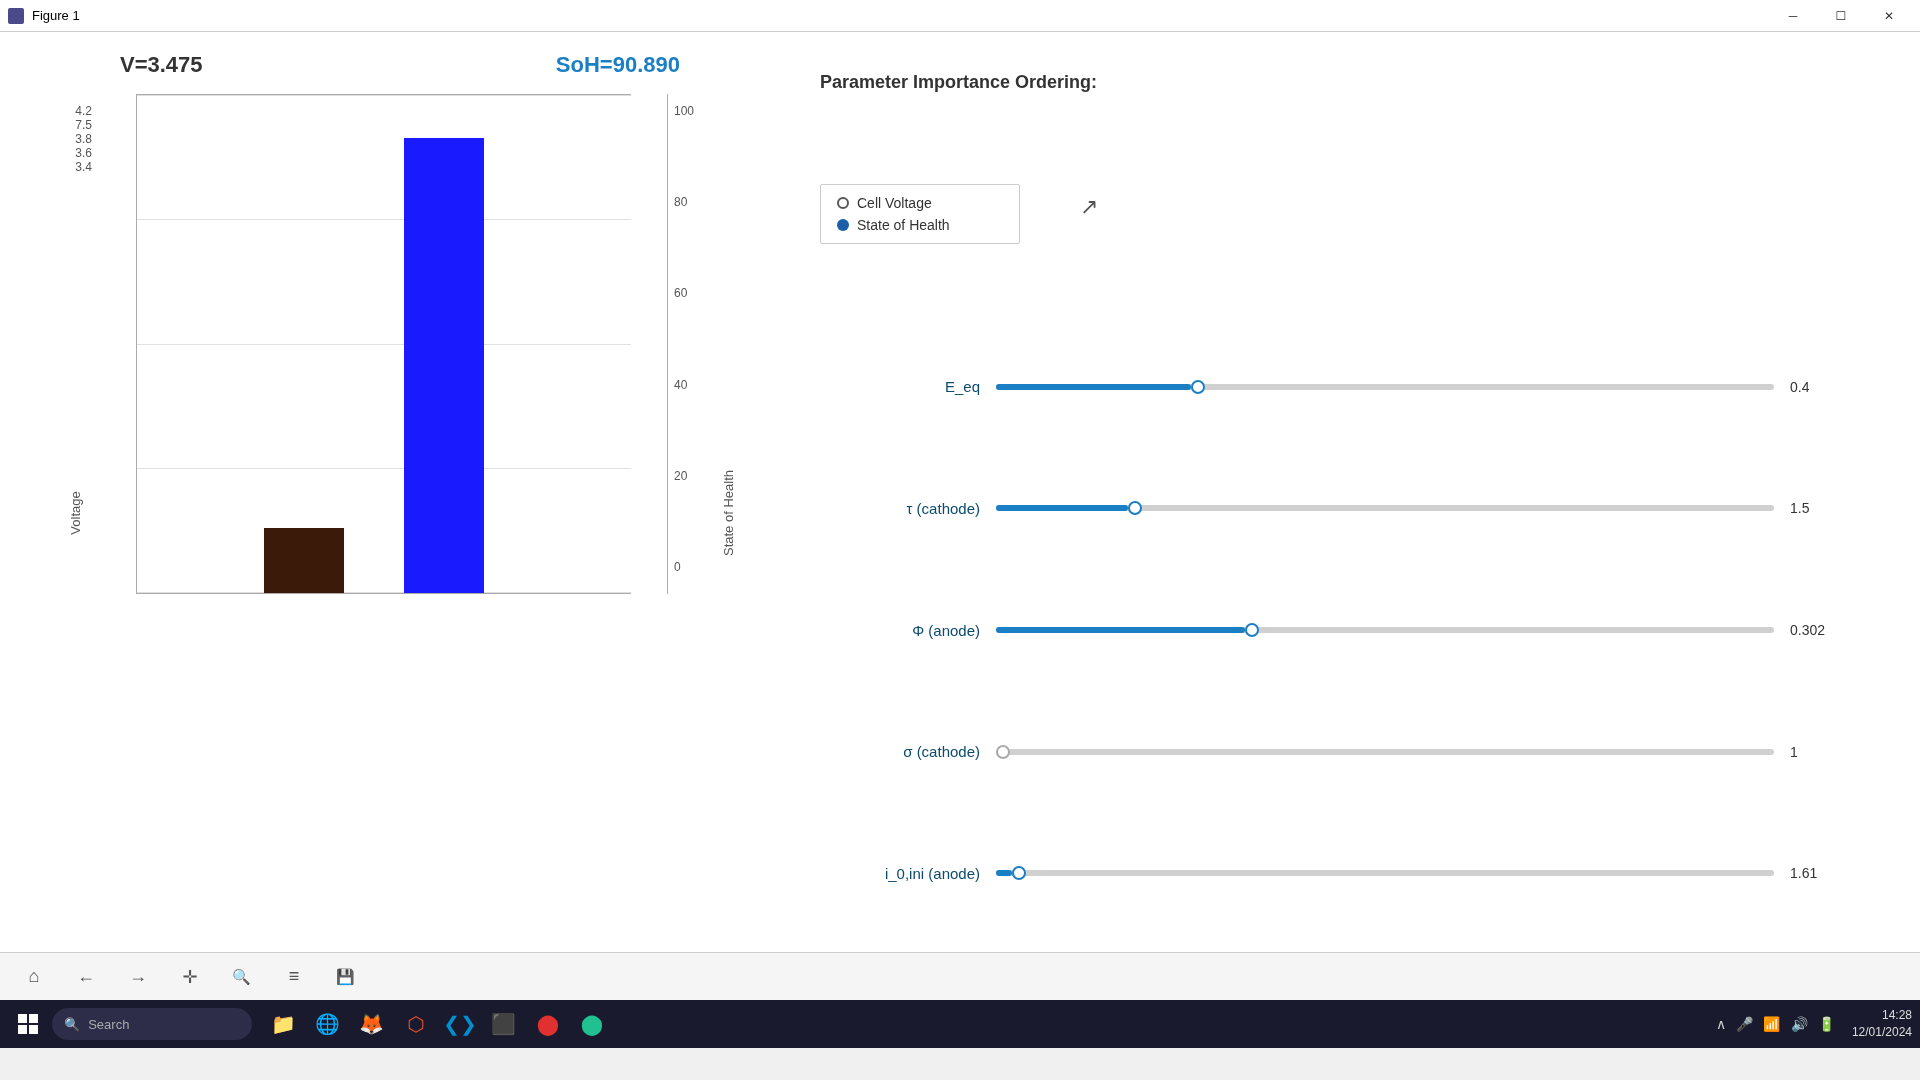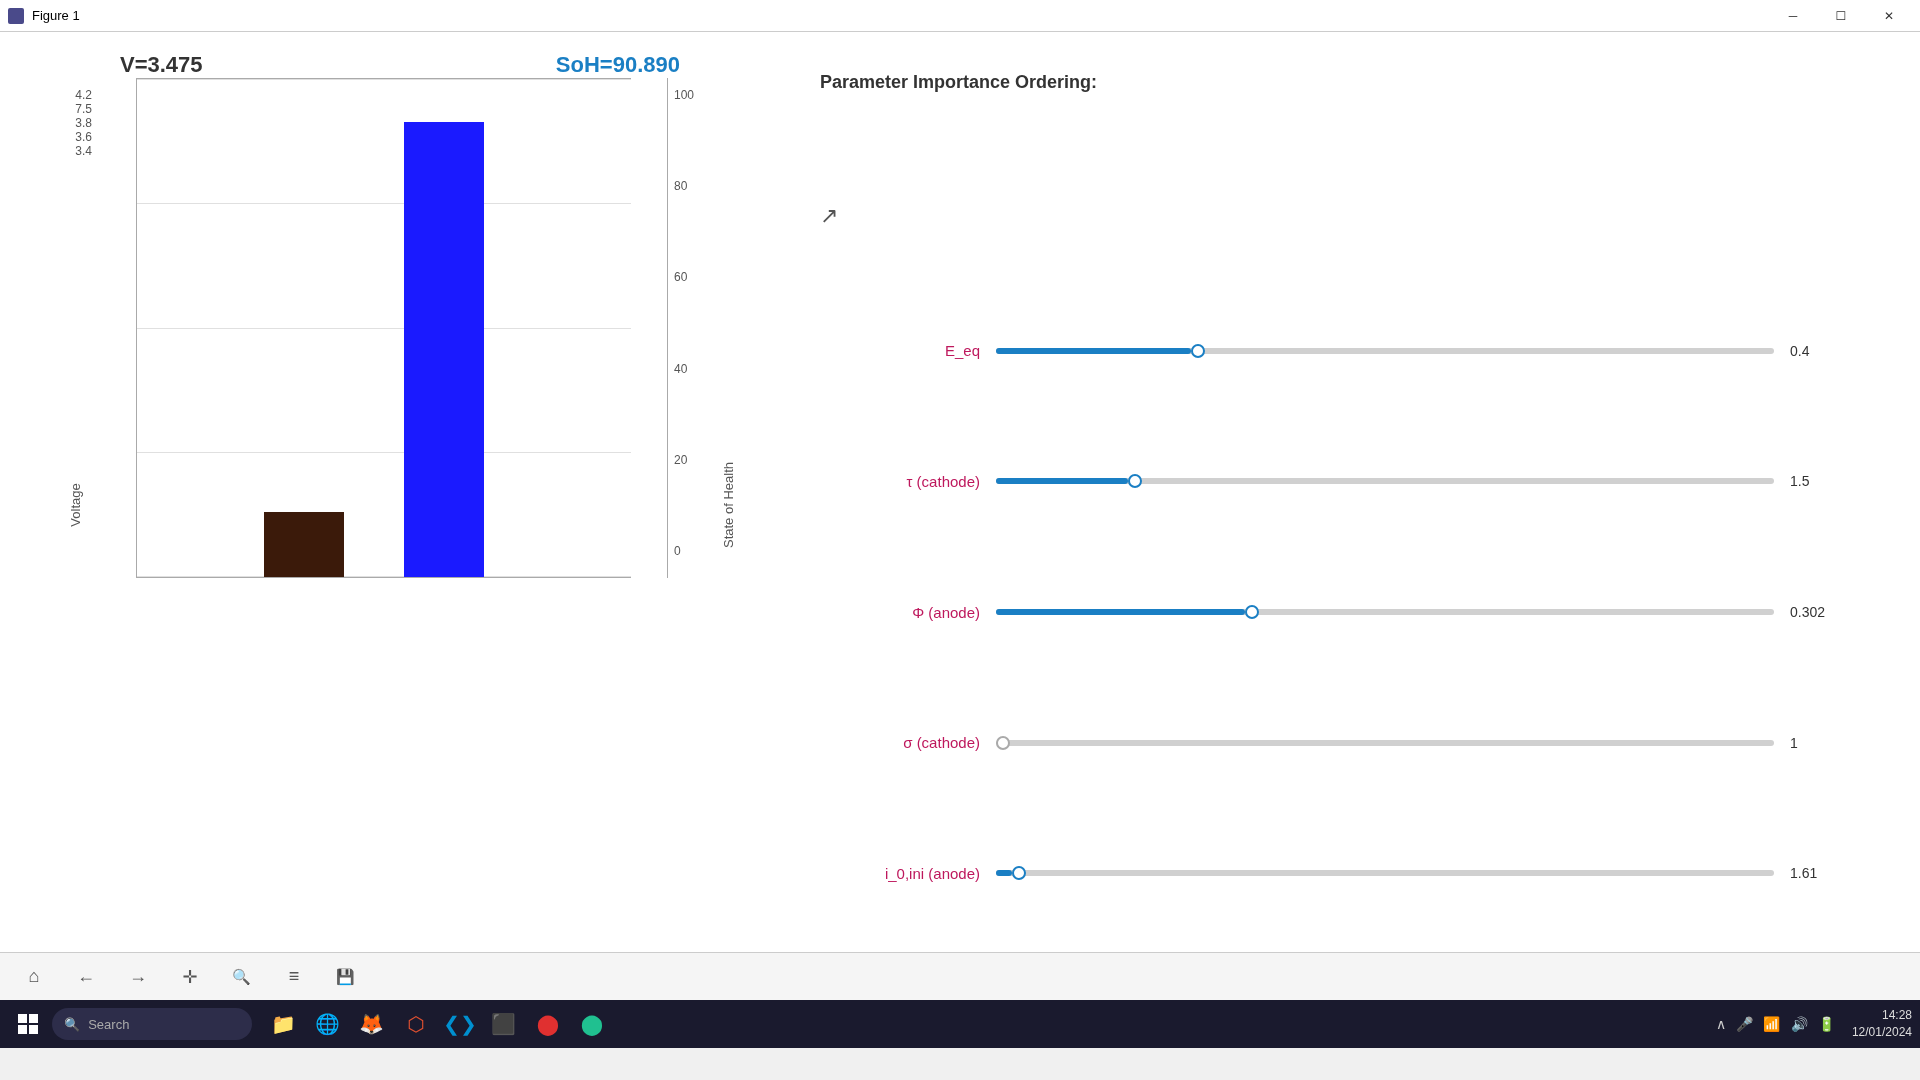--- a/index.html
+++ b/index.html
@@ -66,21 +66,21 @@
     .chart-area {
       flex: 0 0 700px;
       position: relative;
       display: flex;
       flex-direction: column;
     }
     .chart-labels-top {
       display: flex;
       justify-content: space-between;
       padding: 0 60px 0 80px;
-      margin-bottom: 0;
+      margin-bottom: 16px;
     }
     .chart-v-label {
       font-size: 22px;
       font-weight: bold;
       color: #333;
     }
     .chart-soh-label {
       font-size: 22px;
       font-weight: bold;
       color: #1a7fc4;
@@ -227,21 +227,21 @@
     .slider-row {
       display: flex;
       align-items: center;
       margin-bottom: 30px;
       gap: 16px;
     }
     .slider-label {
       width: 160px;
       text-align: right;
       font-size: 15px;
-      color: #be185d;
+      color: #0c4a6e;
     }
     .slider-track {
       flex: 1;
       height: 6px;
       background: #d0d0d0;
       border-radius: 3px;
       position: relative;
     }
     .slider-fill {
       height: 100%;
@@ -425,20 +425,30 @@
         <div style="writing-mode:vertical-rl; text-align:center; font-size:13px; color:#555; padding:10px 4px; transform:rotate(180deg);">State of Health</div>
       </div>
 
     </div>
   </div>
 
   <div class="right-panel">
     <div class="param-title">Parameter Importance Ordering:</div>
 
     <div style="display:flex; align-items:flex-start; gap:60px; margin-bottom:30px;">
+      <div class="legend-box">
+        <div class="legend-item">
+          <div class="legend-dot-outline"></div>
+          <span>Cell Voltage</span>
+        </div>
+        <div class="legend-item">
+          <div class="legend-dot-filled"></div>
+          <span>State of Health</span>
+        </div>
+      </div>
       <div style="font-size:22px; color:#555; margin-top:10px; cursor:default;">↗</div>
     </div>
 
     <div class="slider-row">
       <div class="slider-label">E_eq</div>
       <div class="slider-track">
         <div class="slider-fill" style="width:25%;"></div>
         <div class="slider-thumb" style="left:25%;"></div>
       </div>
       <div class="slider-value">0.4</div>

